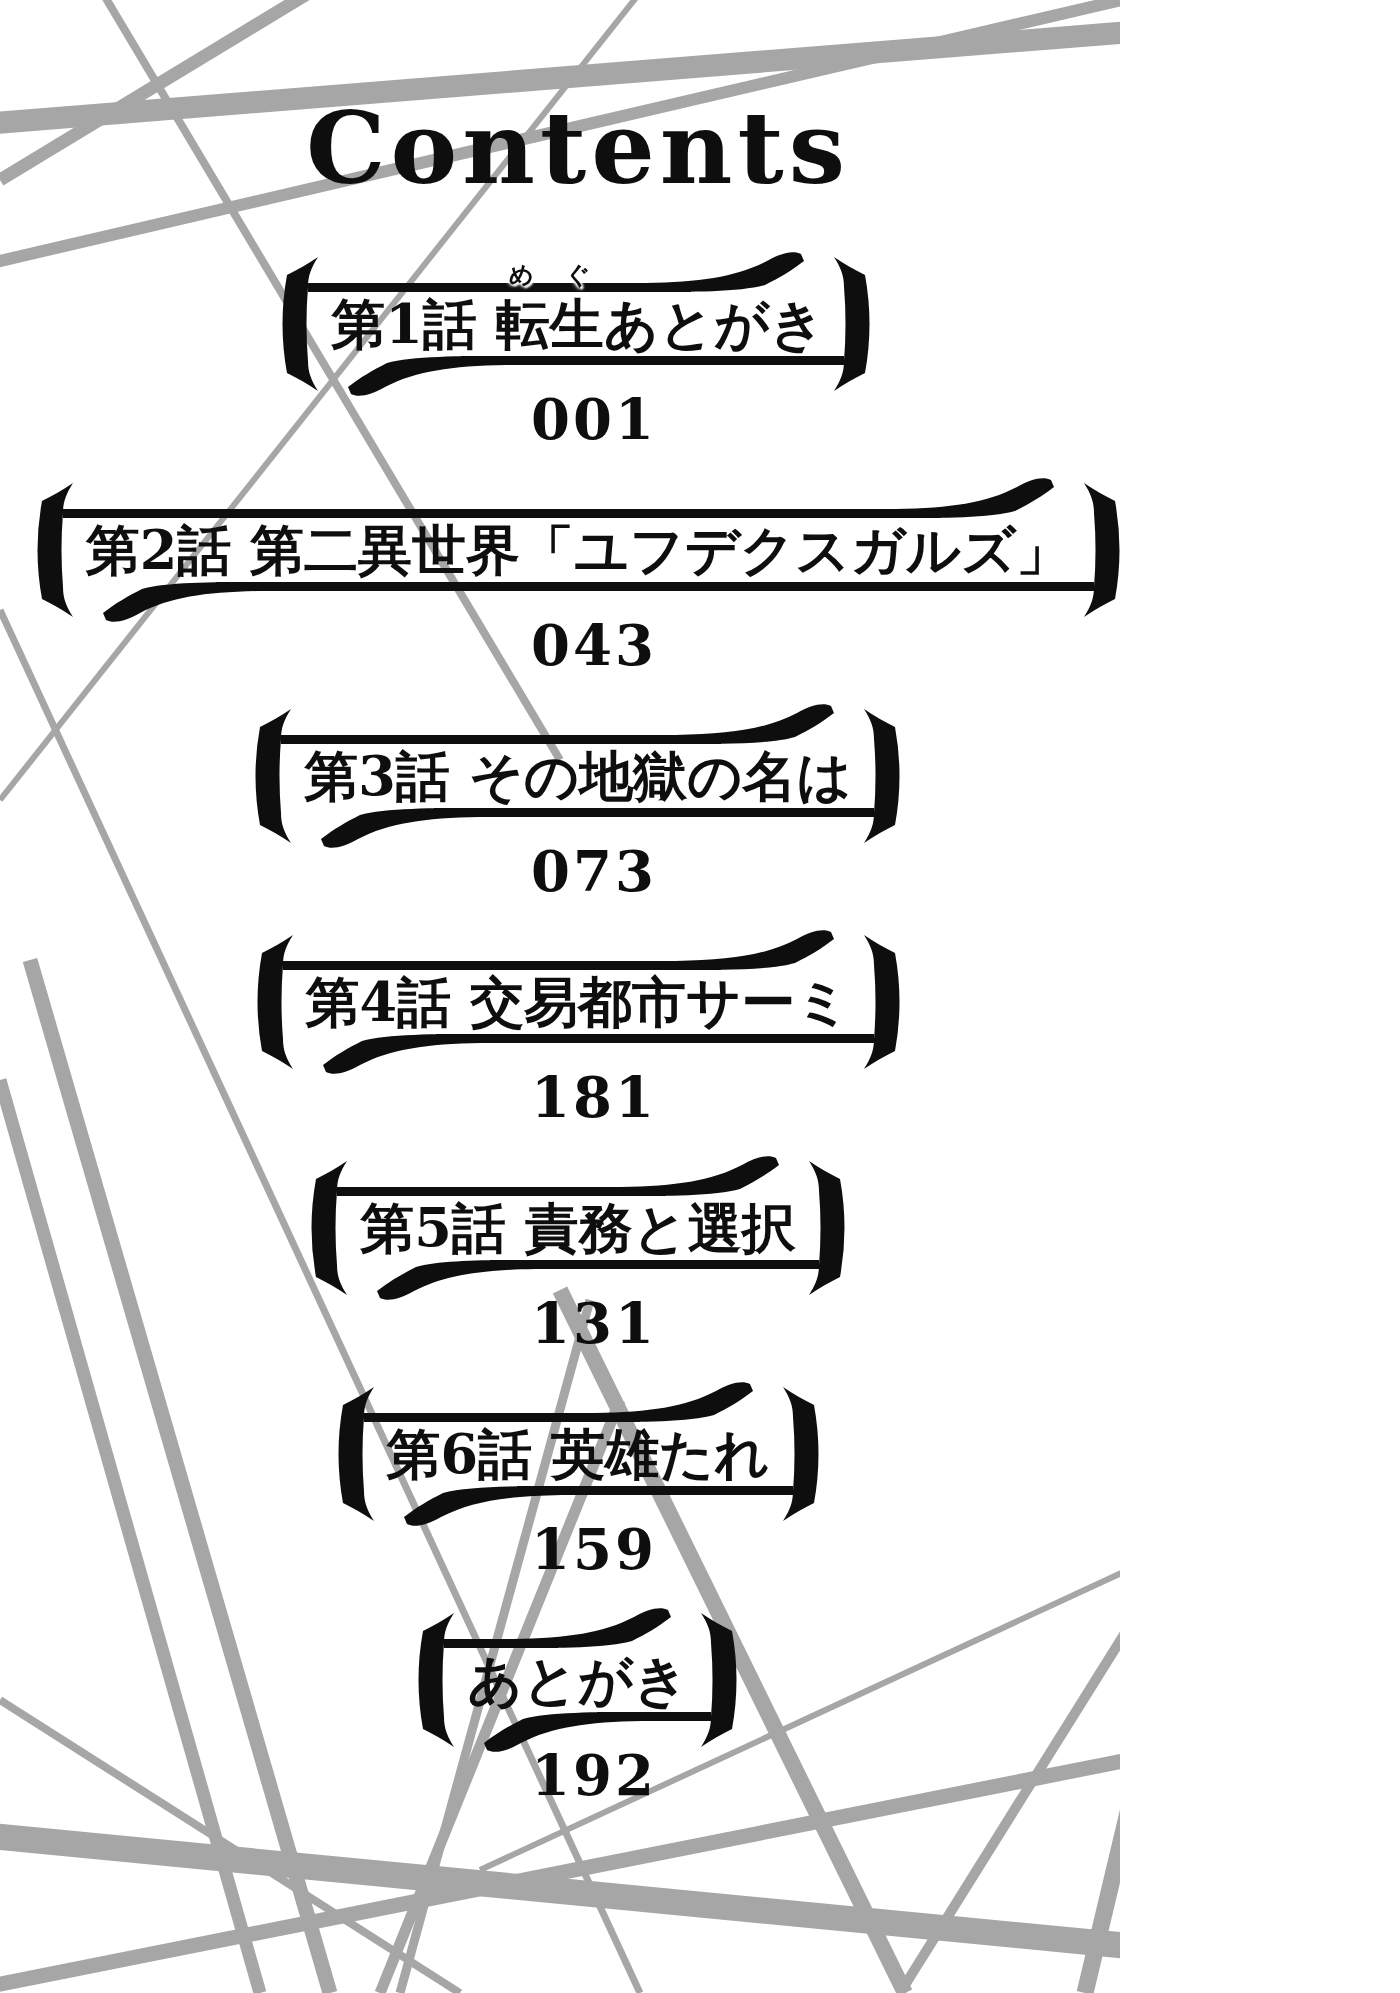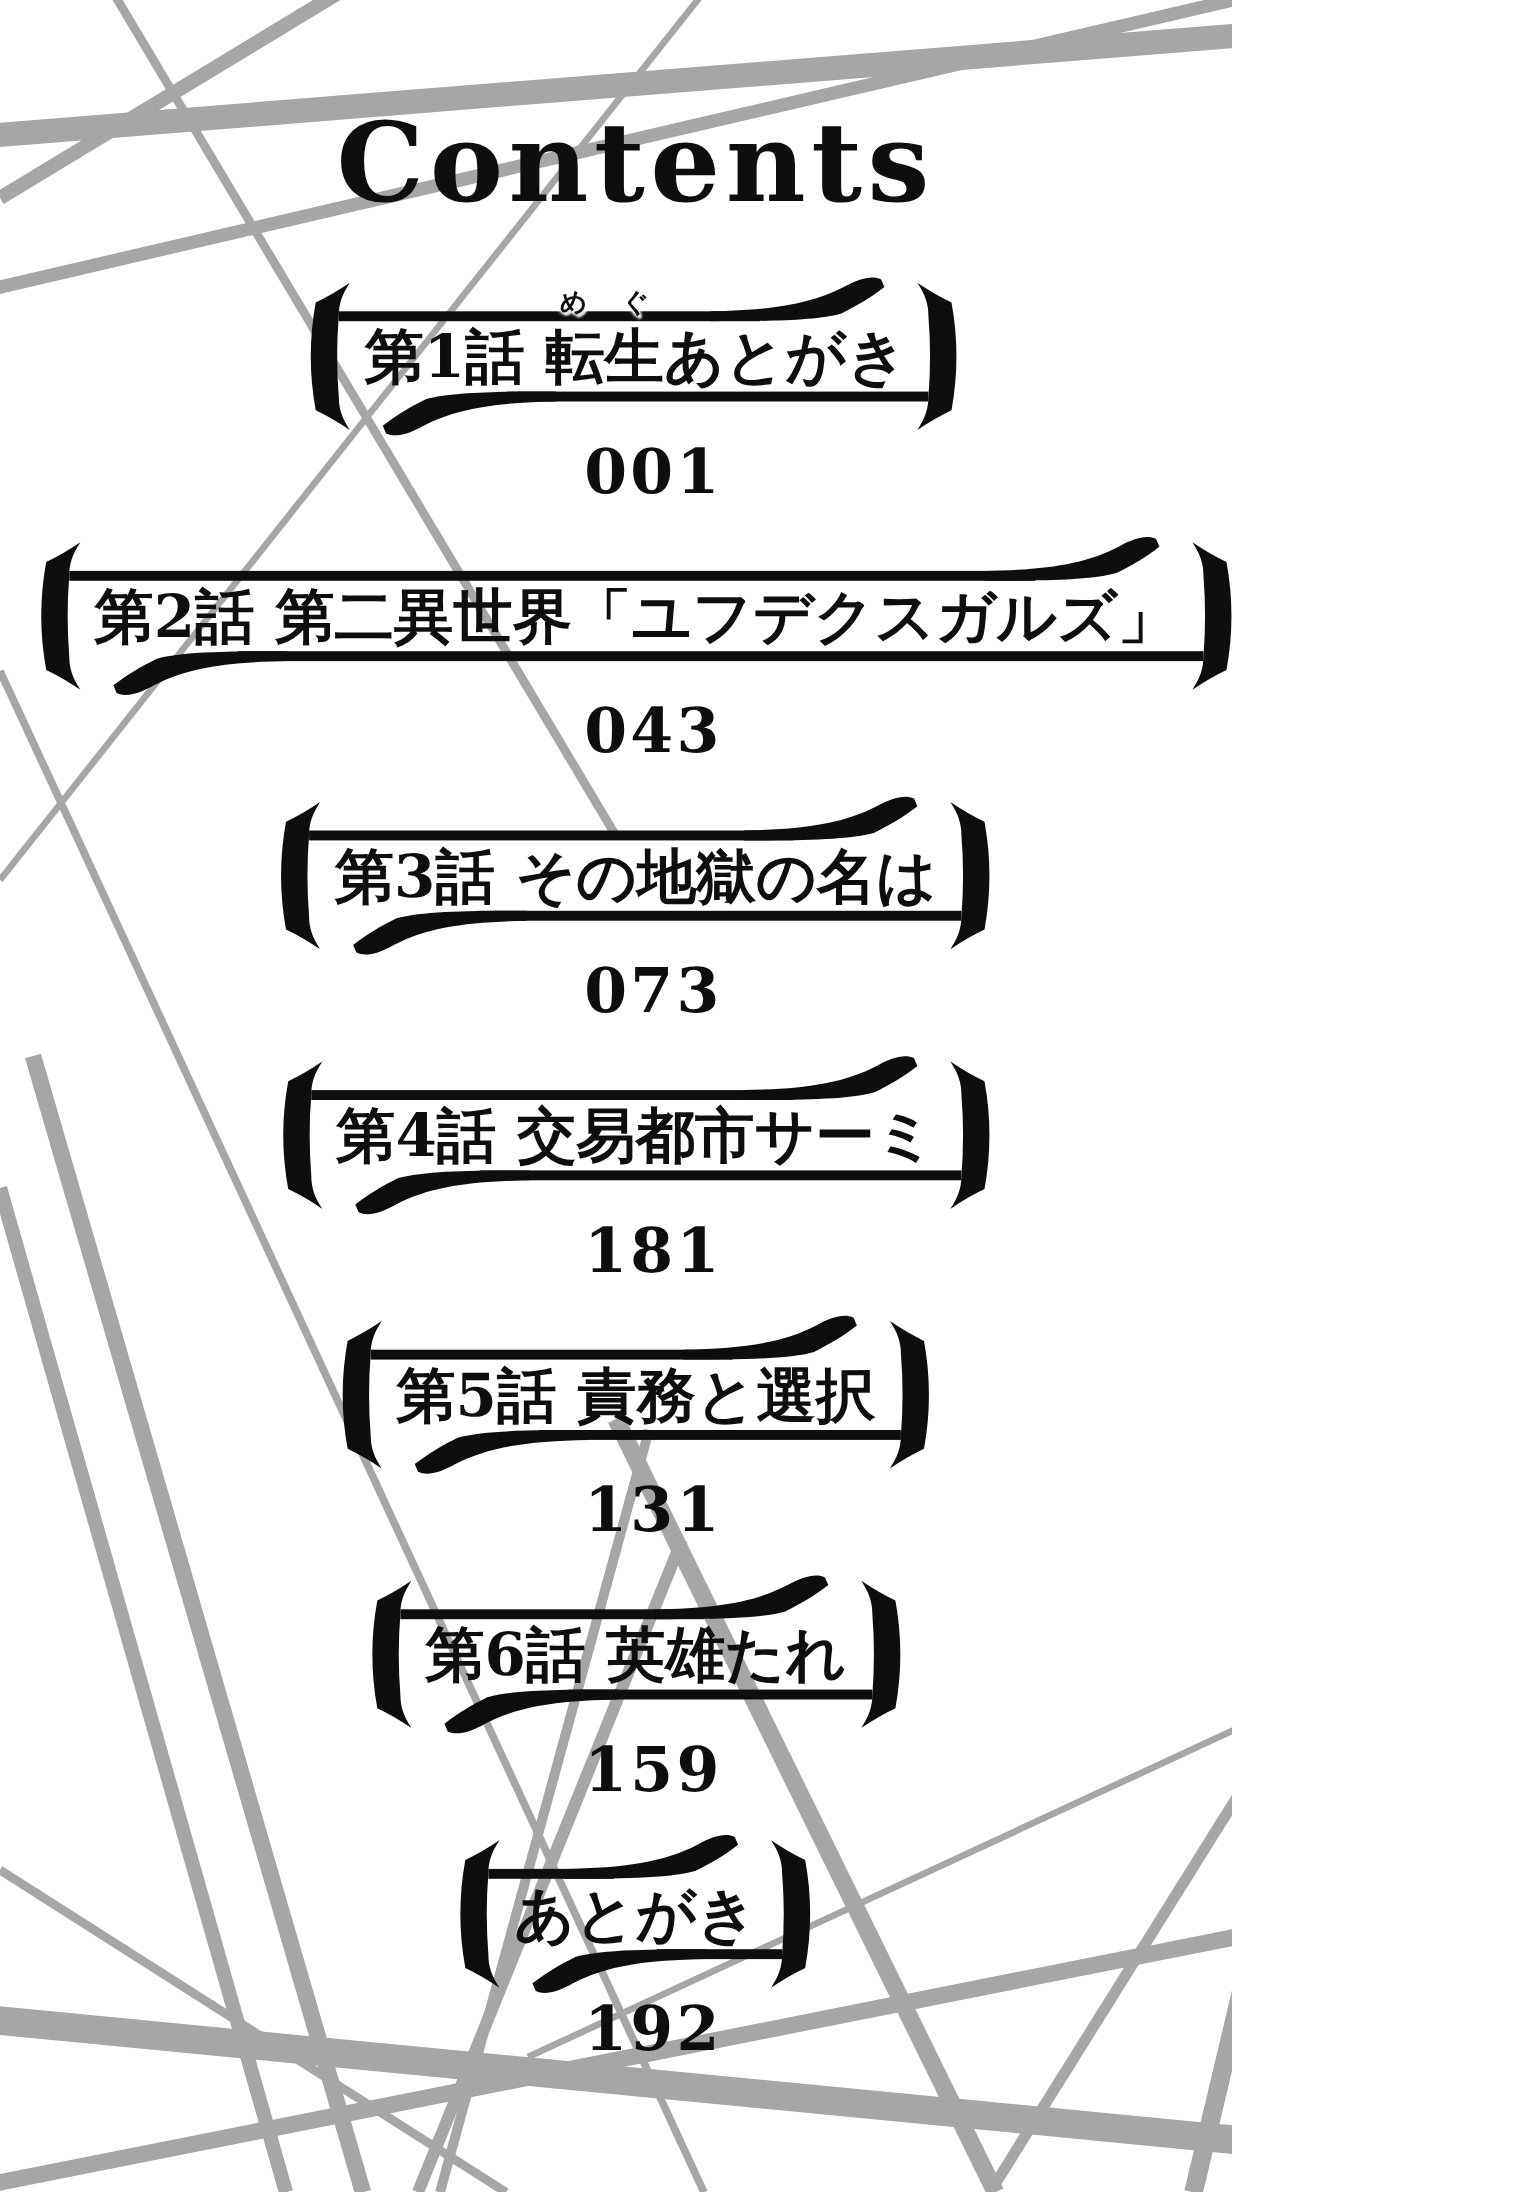--- a/index.html
+++ b/index.html
@@ -33,21 +33,21 @@
   }
   .ruby-host { position:relative; }
   .furigana {
     position:absolute; top:-29px; left:50%;
     transform:translateX(calc(-50% + 16px));
     font-size:24px; font-weight:700; letter-spacing:32px;
     white-space:nowrap;
     text-shadow:0 0 3px #fff,0 0 3px #fff,0 0 4px #fff,0 0 5px #fff,2px 2px 2px #fff,-2px -2px 2px #fff;
   }
   .page-num {
-    margin-top:14px; transform:translateX(16px);
+    margin-top:4px; transform:translateX(16px);
     font-size:56px; font-weight:bold; letter-spacing:3px;
     color:#0e0e0e; line-height:1;
   }
 </style>
 </head>
 <body>
 
 <div class="page">
   <svg class="bg" viewBox="0 0 1400 1993" xmlns="http://www.w3.org/2000/svg">
       <line x1="-30" y1="125" x2="1430" y2="8" stroke="#a6a6a6" stroke-width="22"></line>

